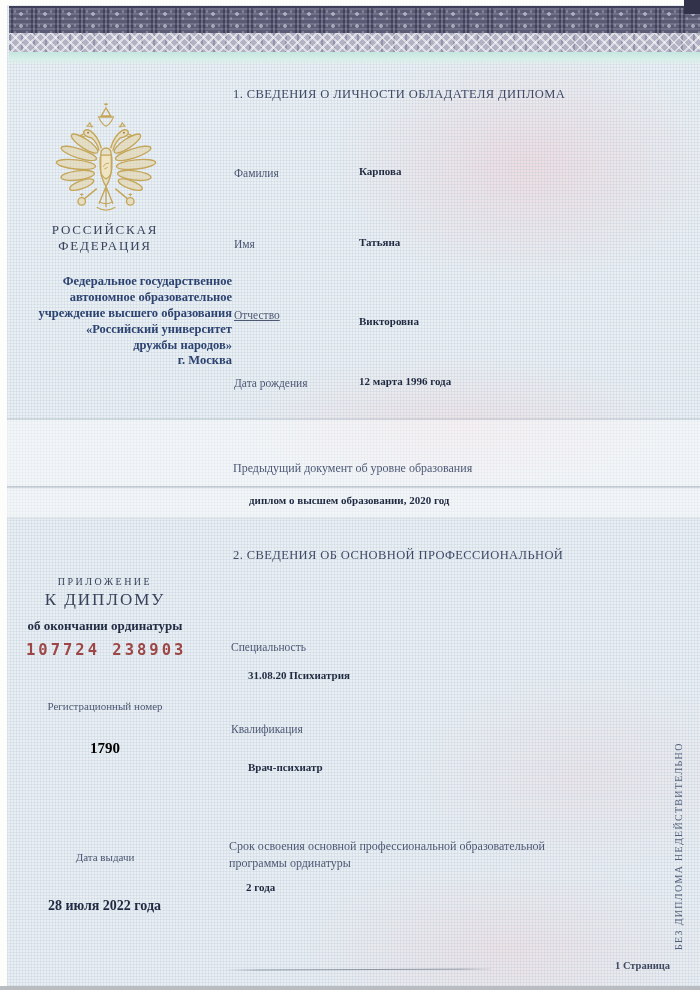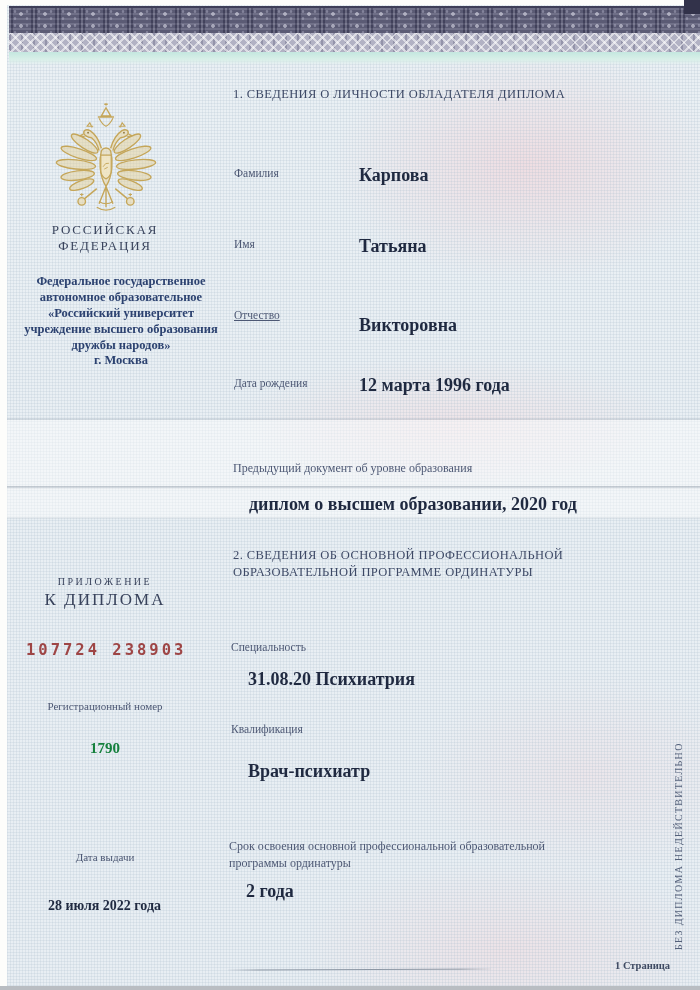--- a/index.html
+++ b/index.html
@@ -49,32 +49,32 @@
   
   .light-band{position:absolute;left:7px;right:0;top:420px;height:98px;background:rgba(255,255,255,.45);}
   .crease{position:absolute;left:7px;right:0;height:3px;}
   .crease.c1{top:417px;background:linear-gradient(180deg,transparent,rgba(150,162,175,.35));}
   .crease.c2{top:486px;background:linear-gradient(180deg,rgba(136,148,162,.55),rgba(136,148,162,0));}
   .crease.c3{top:516px;background:linear-gradient(180deg,transparent,rgba(150,162,175,.2));}
   .bottom-edge{position:absolute;left:0;right:0;bottom:0;height:4px;background:#b9bdc2;}
   
   .abs{position:absolute;}
   .lbl{font-size:11.5px;color:#4d5874;}
-  .val{font-size:18px;font-weight:bold;color:#1f2940;}
+  .val{font-size:11px;font-weight:bold;color:#1f2940;}
   .sec-title{font-size:12.5px;color:#3d4966;letter-spacing:.4px;line-height:1.35;}
   .country{width:190px;left:10px;text-align:center;font-size:13px;letter-spacing:1.8px;color:#39435c;}
   .institution{left:10px;width:222px;text-align:center;font-size:12.5px;font-weight:bold;
     color:#2c4270;line-height:1.27;}
   .suppl1{width:190px;left:10px;text-align:center;font-size:10px;letter-spacing:2.5px;color:#39435c;}
   .suppl2{width:190px;left:10px;text-align:center;font-size:17px;letter-spacing:2px;color:#39435c;}
   .suppl3{width:190px;left:10px;text-align:center;font-size:13px;font-weight:bold;color:#222c44;}
   .serial{left:26px;font-family:"DejaVu Sans Mono","Liberation Mono",monospace;
     font-weight:bold;font-size:15.5px;letter-spacing:3px;color:#9e4545;}
   .small-italic{width:190px;left:10px;text-align:center;font-size:11px;color:#4d5874;}
-  .regnum{width:190px;left:10px;text-align:center;font-weight:bold;font-size:15px;color:#15803d;}
+  .regnum{width:190px;left:10px;text-align:center;font-weight:bold;font-size:15px;color:#000000;}
   .issue-date{left:48px;font-weight:bold;font-size:14px;color:#1f2940;}
   .side-note{left:673px;top:950px;transform-origin:0 0;transform:rotate(-90deg);
     white-space:nowrap;font-size:10px;letter-spacing:1.3px;color:#525f79;}
   .footer-line{left:228px;top:969px;width:263px;height:1px;
     background:linear-gradient(90deg,rgba(120,130,145,.1),#8d97a4 12%,#8d97a4 88%,rgba(120,130,145,.1));
     transform:rotate(-.25deg);}
   .page-label{left:615px;top:960px;font-size:10.5px;color:#3f4a62;font-weight:bold;}
 </style>
 </head>
 <body>
@@ -124,31 +124,32 @@
       <path d="M95,112 q4,-8 10,-6 M97,116 l6,-3" stroke-width="1.6"></path>
 
       <path d="M100,146 L88,176 M100,146 L100,182 M100,146 L112,176" stroke-width="2.4"></path>
       <path d="M84,182 q16,10 32,0 M88,172 q12,8 24,0" stroke-width="2"></path>
     </g>
   </svg>
 
   <div class="abs country" style="top:222px;">РОССИЙСКАЯ</div>
   <div class="abs country" style="top:238px;">ФЕДЕРАЦИЯ</div>
 
-  <div class="abs institution" style="top:274px;">
+  <div class="abs institution" style="top:274px;text-align:right;">
     <div>Федеральное государственное</div>
     <div>автономное образовательное</div>
+    <div>учреждение высшего образования</div>
     <div>«Российский университет</div>
-    <div>учреждение высшего образования</div>
     <div>дружбы народов»</div>
     <div>г. Москва</div>
   </div>
 
   <div class="abs suppl1" style="top:576px;">ПРИЛОЖЕНИЕ</div>
-  <div class="abs suppl2" style="top:590px;">К ДИПЛОМА</div>
+  <div class="abs suppl2" style="top:590px;">К ДИПЛОМУ</div>
+  <div class="abs suppl3" style="top:618px;">об окончании ординатуры</div>
   <div class="abs serial" style="top:641px;text-align:center;">107724 238903</div>
 
   <div class="abs small-italic" style="top:700px;">Регистрационный номер</div>
   <div class="abs regnum" style="top:740px;">1790</div>
 
   <div class="abs small-italic" style="top:851px;">Дата выдачи</div>
   <div class="abs issue-date" style="top:898px;">28 июля 2022 года</div>
 
   <div class="abs sec-title" style="left:233px;top:86px;width:440px;">1. СВЕДЕНИЯ О ЛИЧНОСТИ ОБЛАДАТЕЛЯ ДИПЛОМА</div>
 
@@ -162,21 +163,20 @@
   <div class="abs val" style="left:359px;top:315px;text-align:center;">Викторовна</div>
 
   <div class="abs lbl" style="left:234px;top:377px;">Дата рождения</div>
   <div class="abs val" style="left:359px;top:375px;">12 марта 1996 года</div>
 
   <div class="abs lbl" style="left:233px;top:461px;font-size:12px;">Предыдущий документ об уровне образования</div>
   <div class="abs val" style="left:249px;top:494px;">диплом о высшем образовании, 2020 год</div>
 
   <div class="abs sec-title" style="left:233px;top:547px;width:430px;">
     <div>2. СВЕДЕНИЯ ОБ ОСНОВНОЙ ПРОФЕССИОНАЛЬНОЙ</div>
-    <div>ОБРАЗОВАТЕЛЬНОЙ ПРОГРАММЕ ОРДИНАТУРЫ</div>
   </div>
 
   <div class="abs lbl" style="left:231px;top:641px;">Специальность</div>
   <div class="abs val" style="left:248px;top:669px;">31.08.20 Психиатрия</div>
 
   <div class="abs lbl" style="left:231px;top:723px;">Квалификация</div>
   <div class="abs val" style="left:248px;top:761px;">Врач-психиатр</div>
 
   <div class="abs lbl" style="left:229px;top:838px;width:370px;font-size:12px;line-height:1.45;">
     <div>Срок освоения основной профессиональной образовательной</div>

